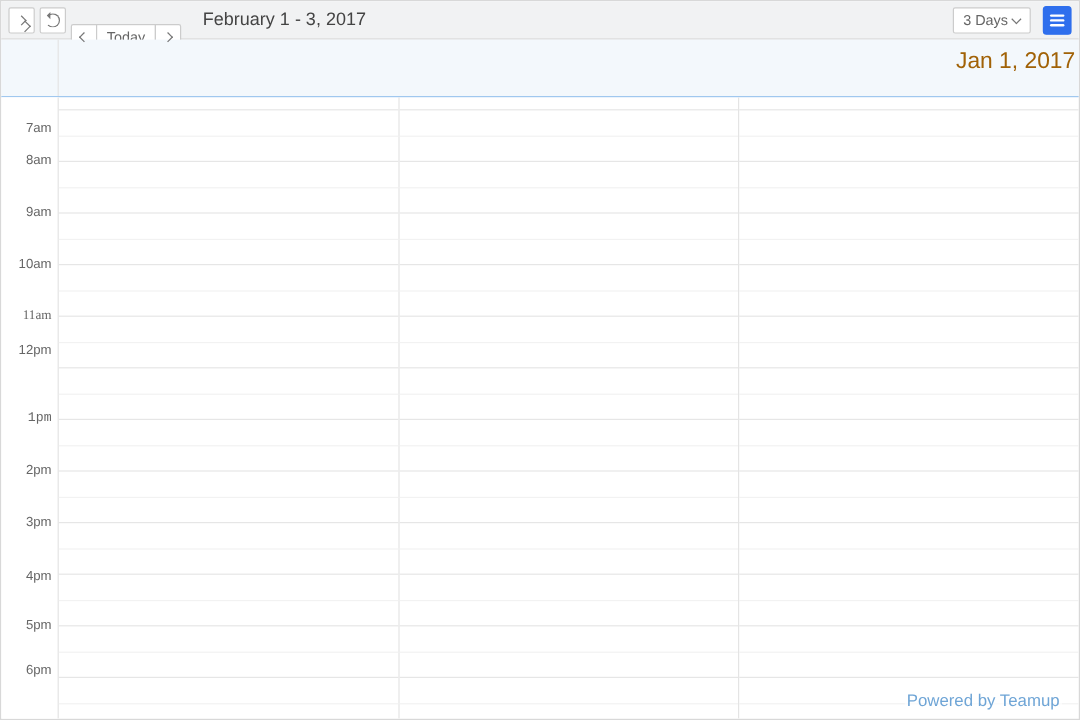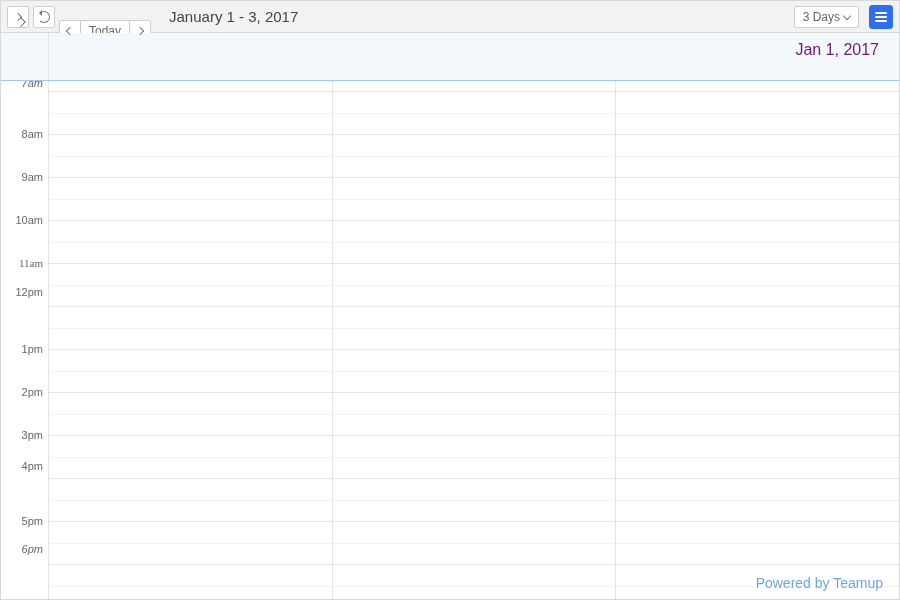--- a/index.html
+++ b/index.html
@@ -83,23 +83,23 @@
   .gutter-head {
     width: 48px;
     border-right: 1px solid #e4e4e4;
   }
   .day-head {
     flex: 1;
     border-right: 1px solid #e4e4e4;
     display: flex;
     align-items: flex-start;
     justify-content: flex-end;
-    padding: 8px 20px 0 0;
-    color: #701a75;
-    font-size: 16px;
+    padding: 8px 3px 0 0;
+    color: #a16207;
+    font-size: 19px;
   }
   .day-head:last-child { border-right: none; }
 
   
   .grid-scroll {
     flex: 1;
     overflow: hidden;
     position: relative;
   }
   .grid {
@@ -152,51 +152,51 @@
   </div>
   <div class="btn-group">
     <div class="btn square">
       <span class="chev left"></span>
     </div>
     <div class="btn today">Today</div>
     <div class="btn square">
       <span class="chev right"></span>
     </div>
   </div>
-  <div class="date-range">January 1 - 3, 2017</div>
+  <div class="date-range">February 1 - 3, 2017</div>
   <div class="spacer"></div>
   <div class="btn view-select">
     <span>3 Days</span>
     <span class="chev down"></span>
   </div>
   <div class="menu-btn">
     <span></span>
   </div>
 </div>
 
 <div class="day-header-row">
   <div class="gutter-head"></div>
   <div class="day-head">Jan 1, 2017</div>
 </div>
 
 <div class="grid-scroll">
   <div class="grid">
     <div class="gutter" id="gutter">
-        <div class="hour-label" style="top: 2px; font-style: italic;">7am</div>
+        <div class="hour-label" style="top: 26px;">7am</div>
         <div class="hour-label" style="top: 53px;">8am</div>
         <div class="hour-label" style="top: 96px;">9am</div>
         <div class="hour-label" style="top: 139px;">10am</div>
         <div class="hour-label" style="top: 182px; font-family: Liberation Serif, serif;">11am</div>
         <div class="hour-label" style="top: 211px;">12pm</div>
-        <div class="hour-label" style="top: 268px;">1pm</div>
+        <div class="hour-label" style="top: 268px; font-family: Liberation Mono, monospace;">1pm</div>
         <div class="hour-label" style="top: 311px;">2pm</div>
         <div class="hour-label" style="top: 354px;">3pm</div>
-        <div class="hour-label" style="top: 385px; text-align: right;">4pm</div>
+        <div class="hour-label" style="top: 399px; text-align: right;">4pm</div>
         <div class="hour-label" style="top: 440px;">5pm</div>
-        <div class="hour-label" style="top: 468px; font-style: italic;">6pm</div>
+        <div class="hour-label" style="top: 478px;">6pm</div>
       </div>
     <div class="day-col" id="col0">
         <div class="hour-line" style="top: 10px;"></div>
         <div class="half-line" style="top: 31.5px;"></div>
         <div class="hour-line" style="top: 53px;"></div>
         <div class="half-line" style="top: 74.5px;"></div>
         <div class="hour-line" style="top: 96px;"></div>
         <div class="half-line" style="top: 117.5px;"></div>
         <div class="hour-line" style="top: 139px;"></div>
         <div class="half-line" style="top: 160.5px;"></div>

